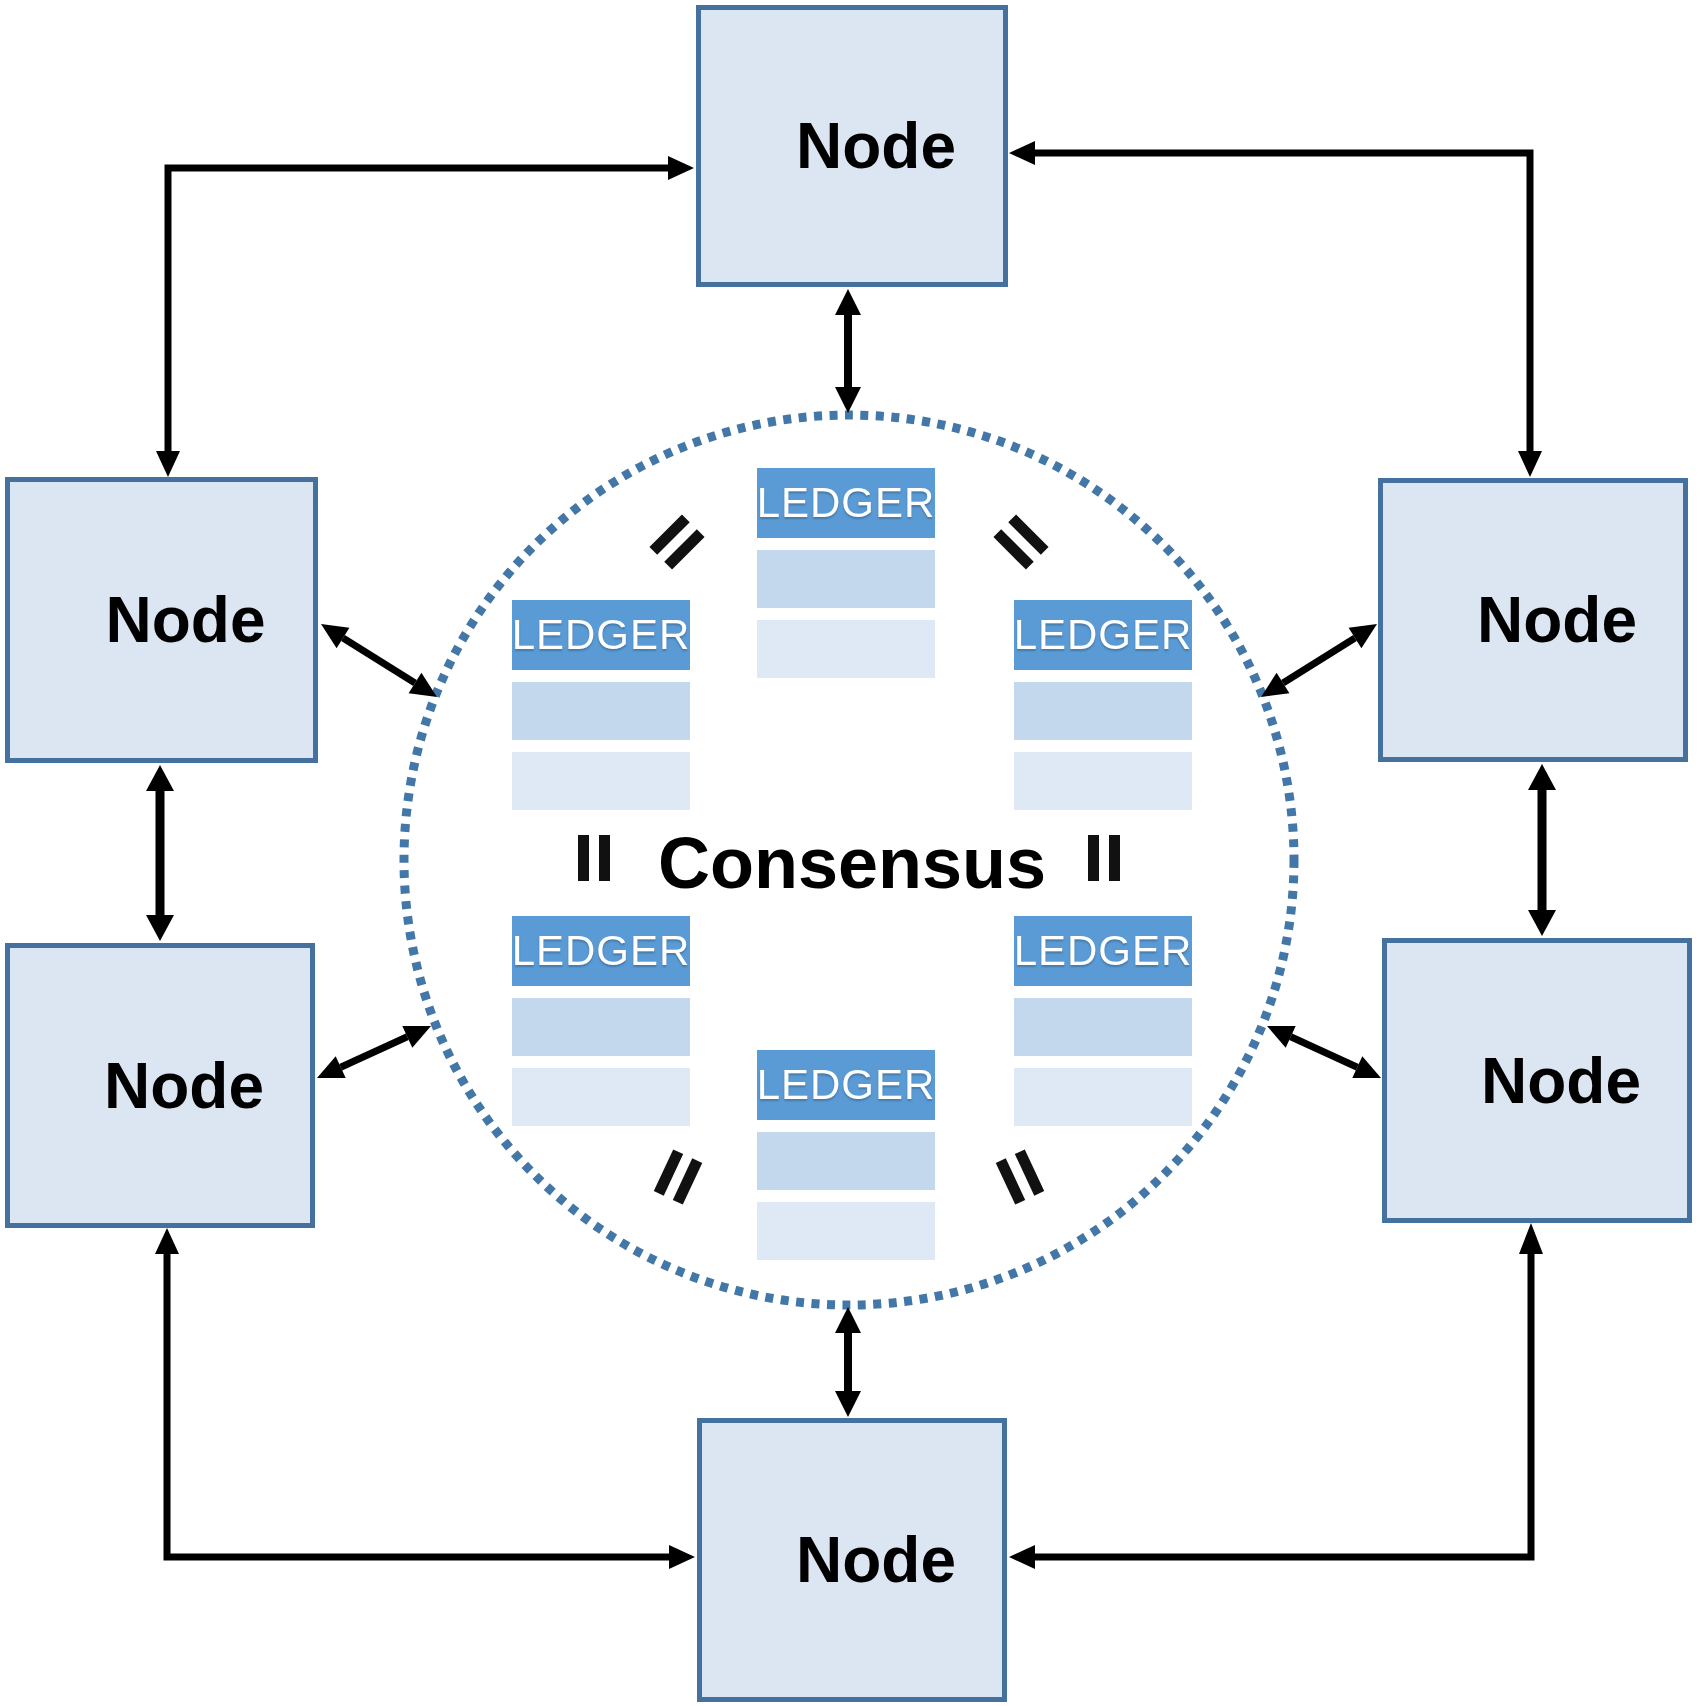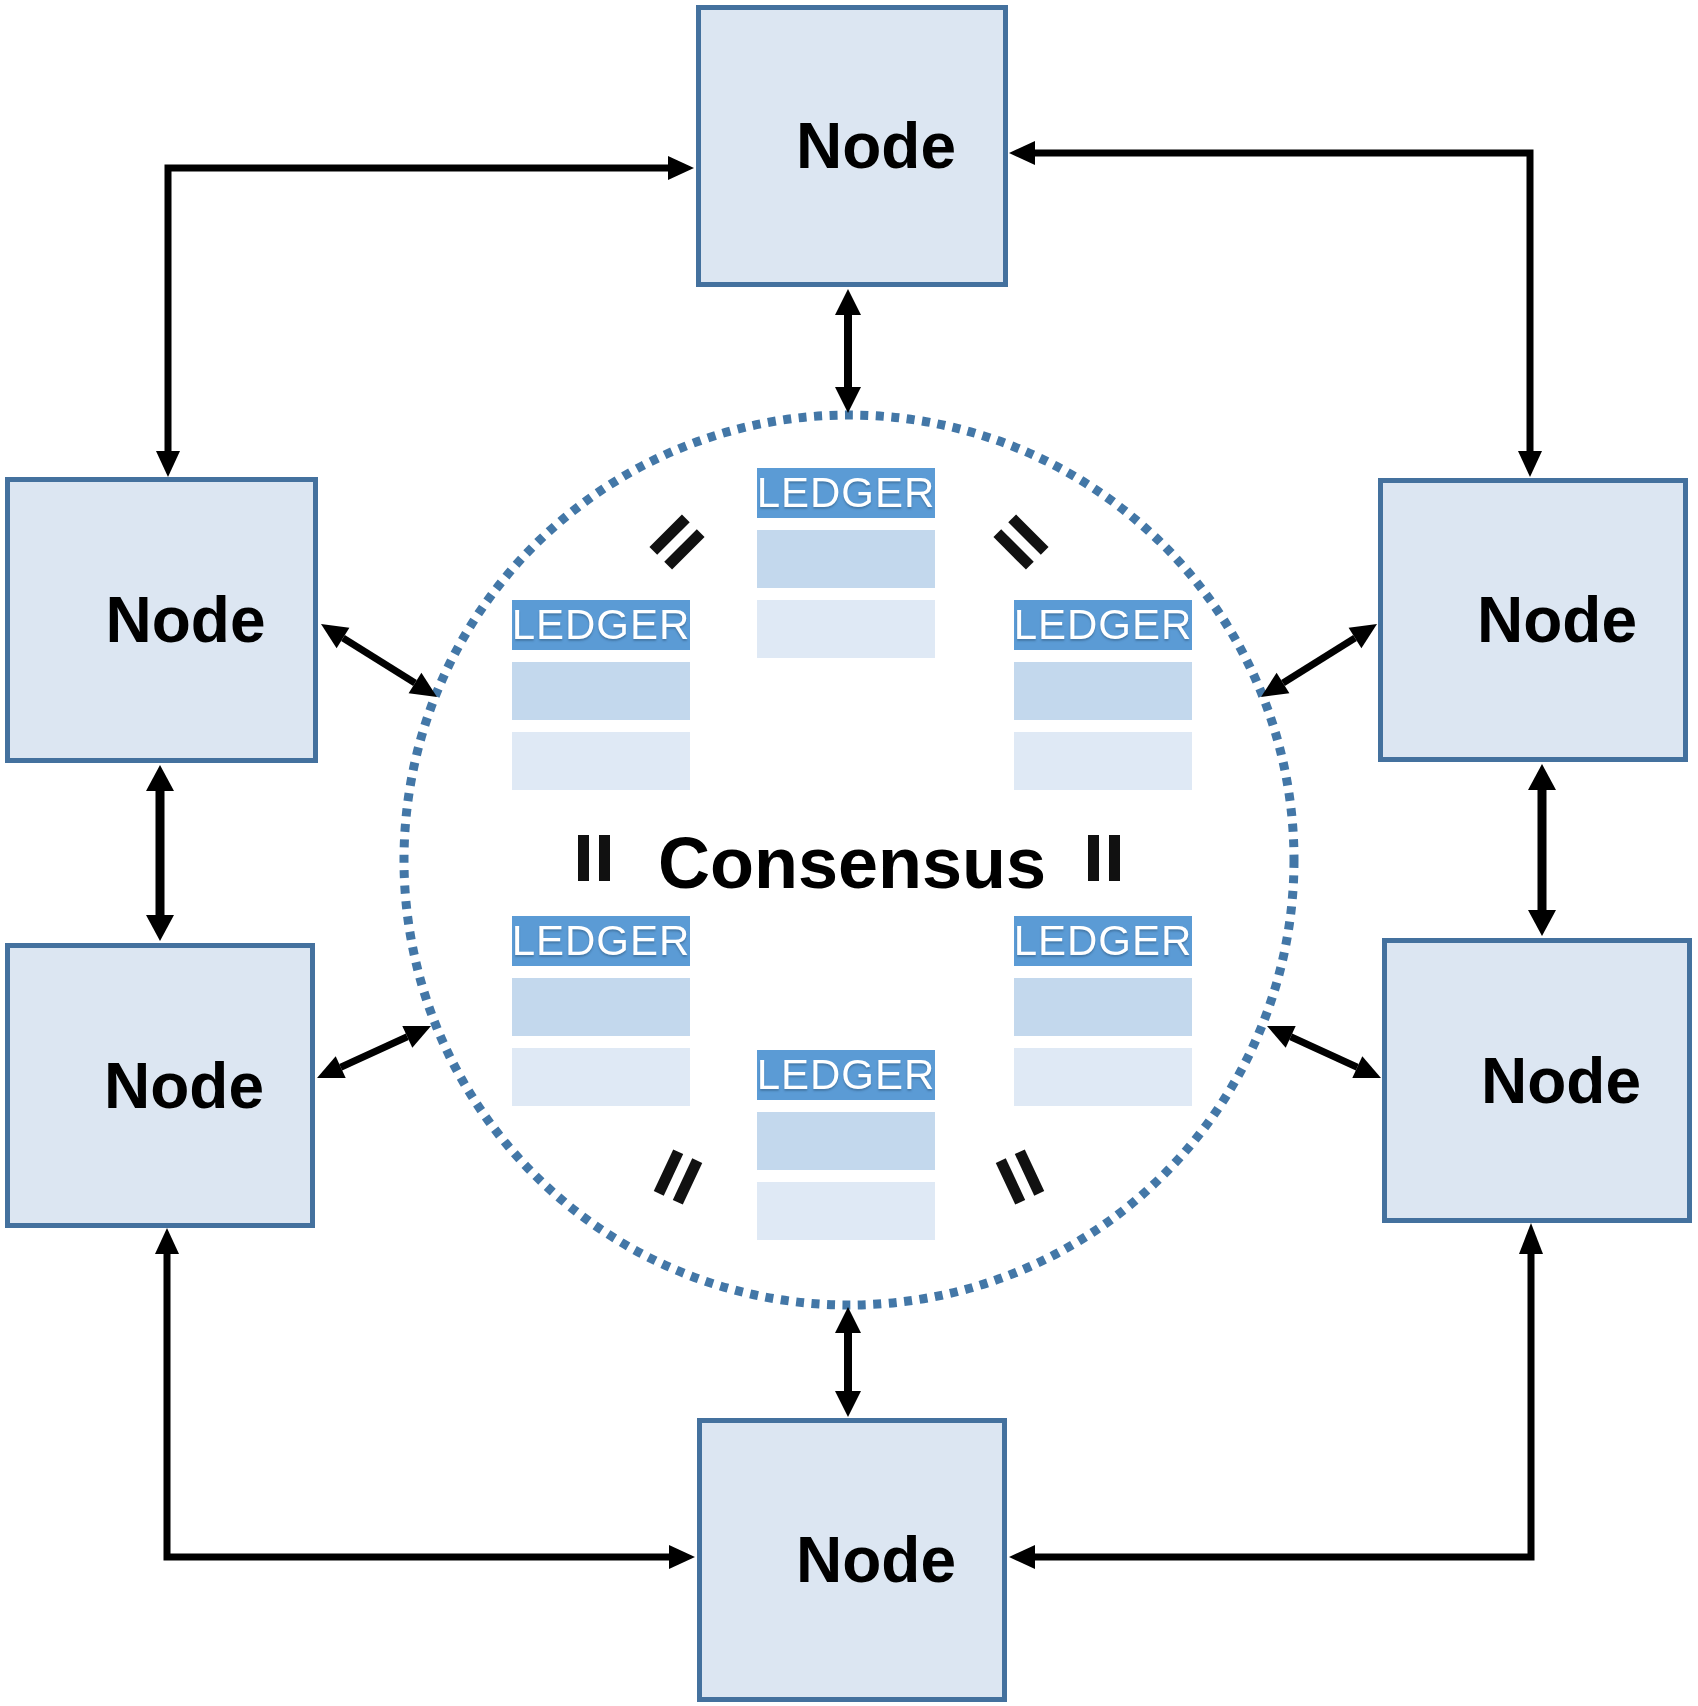--- a/index.html
+++ b/index.html
@@ -24,21 +24,21 @@
   }
   .node-top        {left:696px; top:5px;    width:312px;height:282px;}
   .node-upper-left {left:5px;   top:477px;  width:313px;height:286px;}
   .node-lower-left {left:5px;   top:943px;  width:310px;height:285px;}
   .node-upper-right{left:1378px;top:478px;  width:310px;height:284px;}
   .node-lower-right{left:1382px;top:938px;  width:310px;height:285px;}
   .node-bottom     {left:697px; top:1418px; width:310px;height:284px;}
   
   .ledger{position:absolute;width:178px;}
   .ledger .hd{
-    height:50px;background:#5b9bd5;color:#fff;
+    height:70px;background:#5b9bd5;color:#fff;
     display:flex;align-items:center;justify-content:center;
     font-size:42px;letter-spacing:1px;
     text-shadow:0 2px 2px rgba(30,60,90,.35);
   }
   .ledger .r1{height:58px;margin-top:12px;background:#c3d8ed;}
   .ledger .r2{height:58px;margin-top:12px;background:#dfe9f5;}
   .ledger-top         {left:757px; top:468px;}
   .ledger-upper-left  {left:512px; top:600px;}
   .ledger-upper-right {left:1014px;top:600px;}
   .ledger-lower-left  {left:512px; top:916px;}

